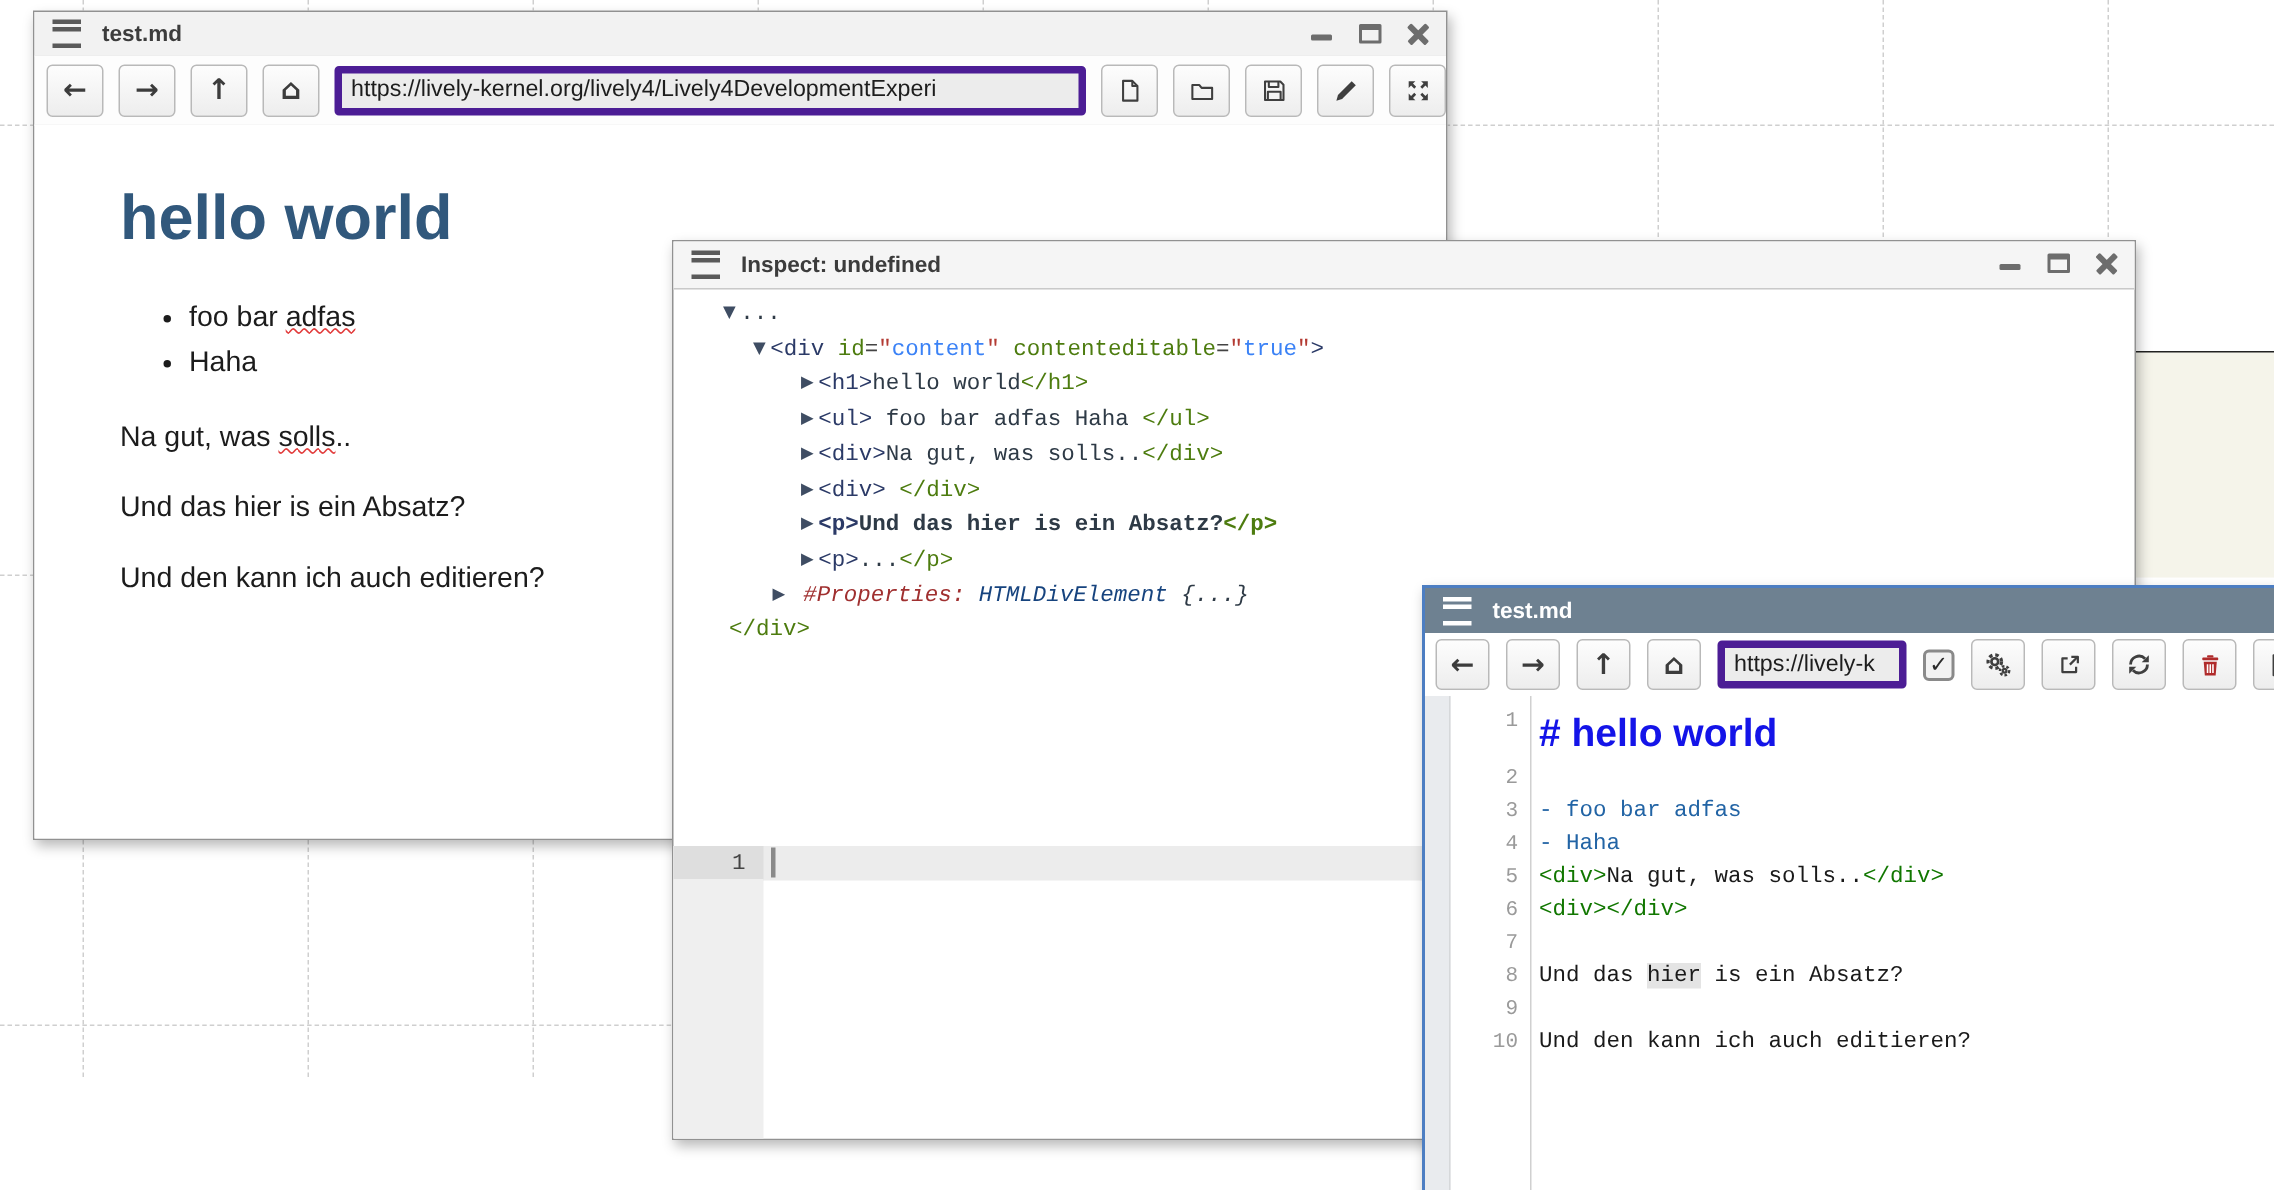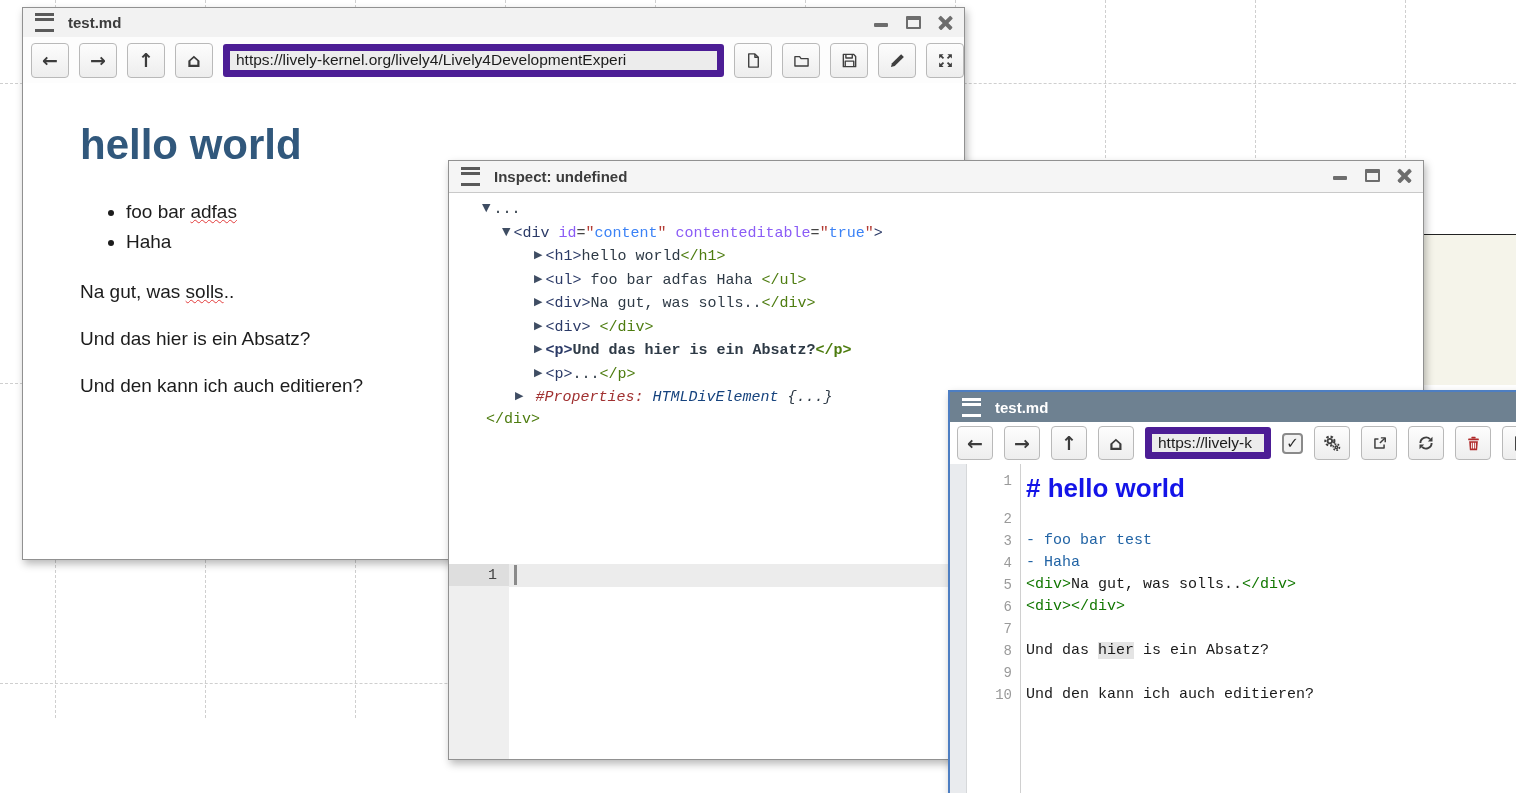--- a/index.html
+++ b/index.html
@@ -30,21 +30,21 @@
   .ctl.close::before,.ctl.close::after{content:"";position:absolute;left:0px;top:6px;width:17px;height:3.6px;background:#6d6d6d;border-radius:1px;}
   .ctl.close::before{transform:rotate(45deg);}
   .ctl.close::after{transform:rotate(-45deg);}
 
   .toolbar{position:absolute;left:0;right:0;display:flex;align-items:center;background:#fdfdfd;}
   .tbtn{height:35px;width:38px;flex:0 0 auto;border:1px solid #b9b9b9;border-radius:4px;
         background:linear-gradient(#fdfdfd,#ededed);display:flex;align-items:center;justify-content:center;
         cursor:pointer;box-sizing:border-box;}
   .tbtn .glyph{font-family:"DejaVu Sans",sans-serif;font-size:19px;font-weight:bold;color:#3c3c3c;line-height:1;}
   .tbtn svg{display:block;}
-  .urlbox{height:33px;border:7px solid #4c1d95;border-radius:3px;background:#ececec;
+  .urlbox{height:33px;border:5px solid #4c1d95;border-radius:3px;background:#ececec;
           font-family:"Liberation Sans",sans-serif;font-size:15.5px;color:#1d1d1d;
           padding:0 6px;box-sizing:border-box;outline:none;white-space:nowrap;overflow:hidden;}
 
   
   #w1{left:22px;top:7px;width:941px;height:551px;z-index:2;}
   #w1 .toolbar{top:29px;height:46px;border-bottom:1px solid #e2e2e2;gap:10px;padding-left:8px;}
   #w1 .urlbox{width:520px;}
   #w1 .content{position:absolute;left:0;right:0;top:75px;bottom:0;background:#fff;
                padding:20px 30px 0 57px;box-sizing:border-box;overflow:hidden;}
   #w1 h1{font-size:42px;font-weight:bold;color:#31587c;margin:18px 0 28px 0;}
@@ -61,21 +61,21 @@
   
   #w2{left:448px;top:160px;width:974px;height:598px;z-index:3;}
   #w2 .titlebar{height:31px;background:#f5f5f5;}
   #w2 .tree{position:absolute;left:0;right:0;top:36px;height:365px;overflow:hidden;
             font-family:"Liberation Mono",monospace;font-size:15px;line-height:22px;}
   .tree-line{white-space:pre;cursor:pointer;}
   .tk{white-space:pre;}
   .tk.tri{font-family:"DejaVu Sans",sans-serif;font-size:11px;color:#3f4d63;vertical-align:1.5px;padding-right:3px;}
   .tk.tag{color:#2b3a67;}
   .tk.ctag{color:#4d7c0f;}
-  .tk.attr{color:#8b5cf6;}
+  .tk.attr{color:#4d7c0f;}
   .tk.eq{color:#444;}
   .tk.q{color:#b33b33;}
   .tk.val{color:#3b82f6;}
   .tk.txt{color:#2e3a46;}
   .tk.prop{color:#a03030;}
   .tk.type{color:#16437e;}
   #w2 .mini-editor{position:absolute;left:0;right:0;top:403px;bottom:0;background:#fff;}
   #w2 .mini-gutter{position:absolute;left:0;top:22px;bottom:0;width:60px;background:#efefef;}
   #w2 .active-row{position:absolute;left:0;right:0;top:0;height:23px;background:#ececec;
                   font-family:"Liberation Mono",monospace;font-size:15px;color:#444;}
@@ -342,21 +342,21 @@
           <div class="edrow big">
             <span class="num">1</span>
             <span class="code"><span class="tk mdh"># hello world</span></span>
           </div>
           <div class="edrow">
             <span class="num">2</span>
             <span class="code"></span>
           </div>
           <div class="edrow">
             <span class="num">3</span>
-            <span class="code"><span class="tk mdl">- foo bar test</span></span>
+            <span class="code"><span class="tk mdl">- foo bar adfas</span></span>
           </div>
           <div class="edrow">
             <span class="num">4</span>
             <span class="code"><span class="tk mdl">- Haha</span></span>
           </div>
           <div class="edrow">
             <span class="num">5</span>
             <span class="code"><span class="tk mtag">&lt;div&gt;</span><span class="tk plain">Na gut, was solls..</span><span class="tk mtag">&lt;/div&gt;</span></span>
           </div>
           <div class="edrow">

